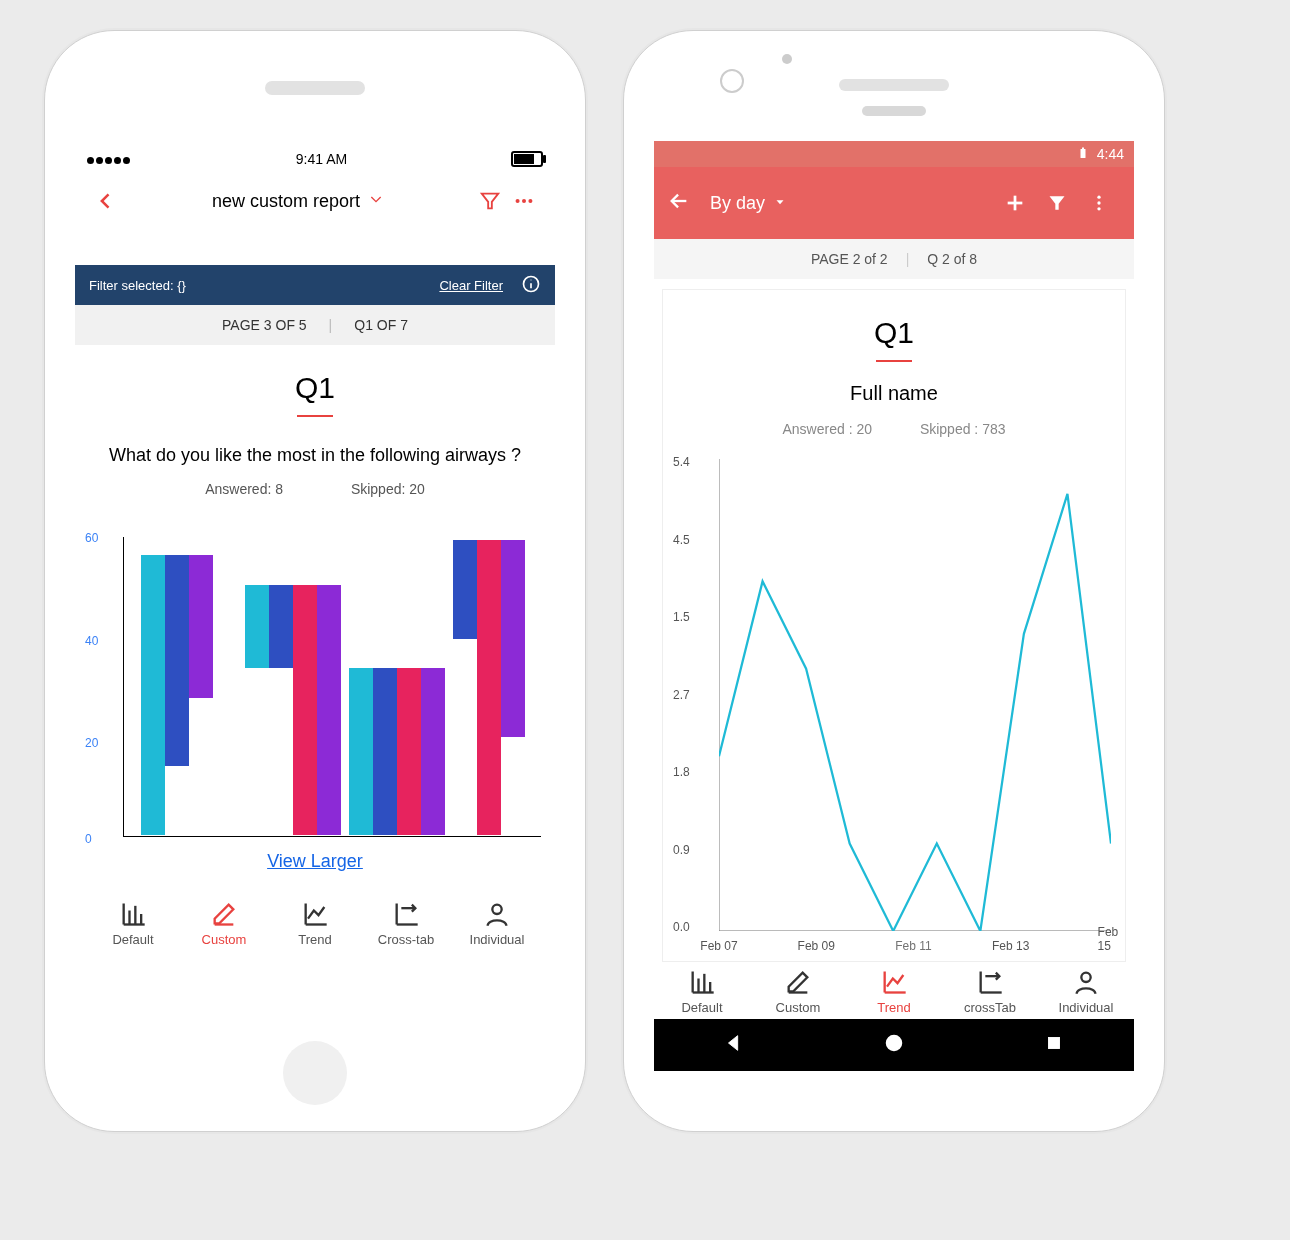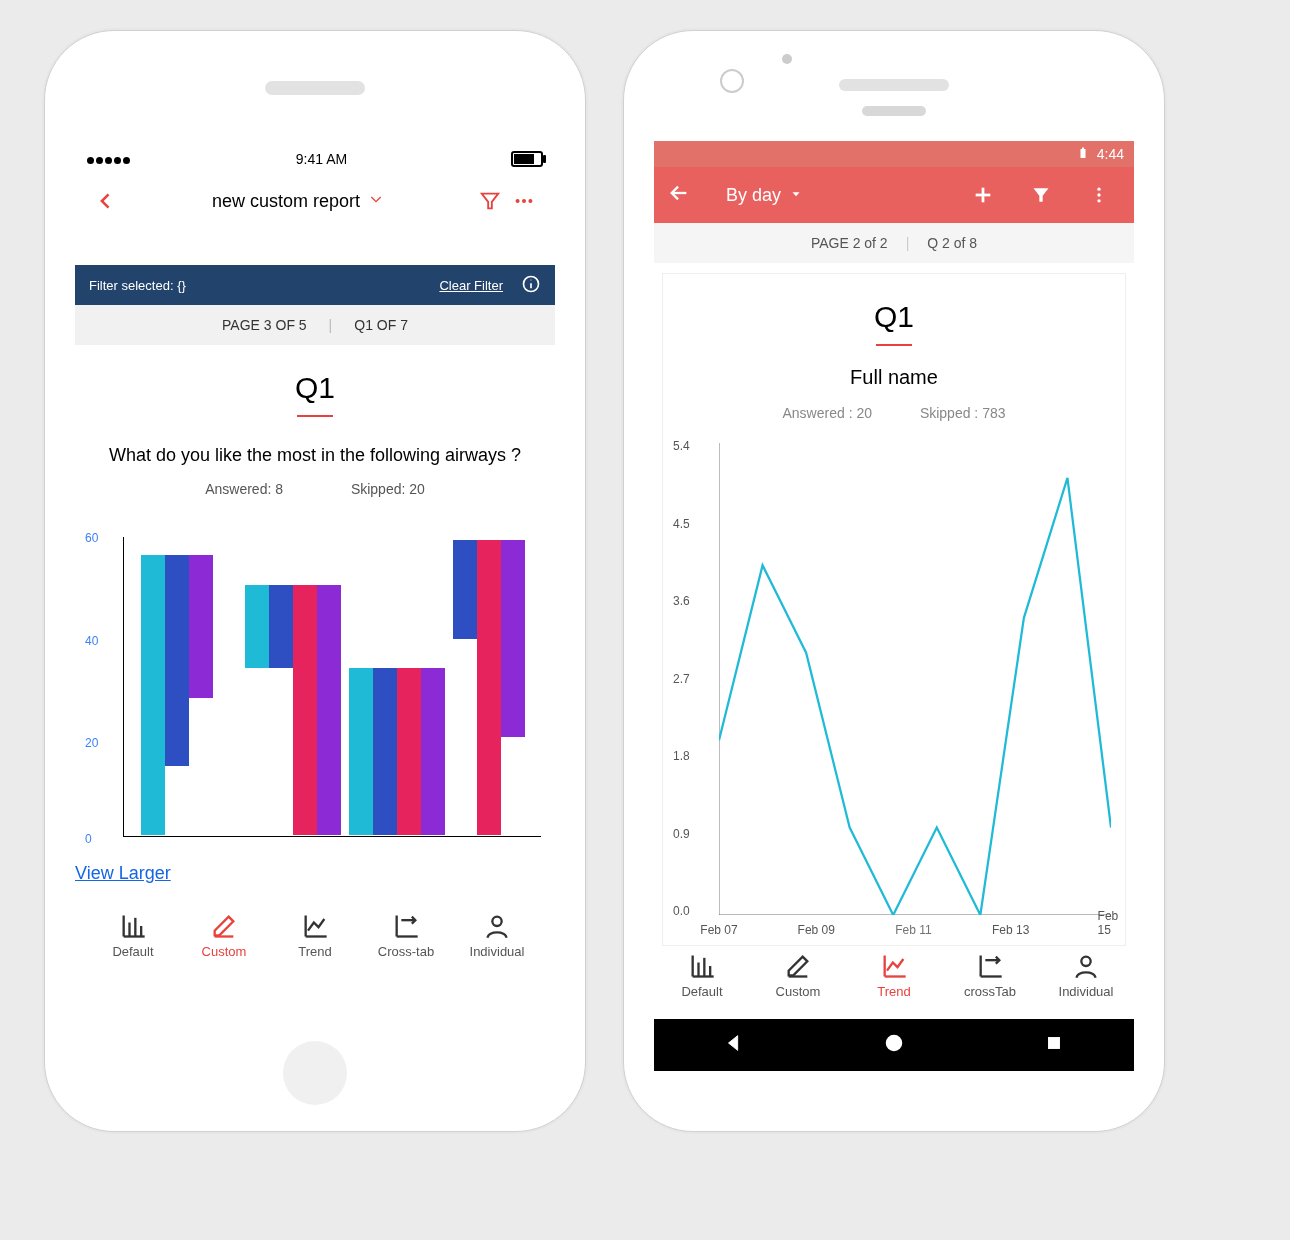--- a/index.html
+++ b/index.html
@@ -38,29 +38,29 @@
   .counts span{margin:0 32px;}
   .chart-wrap{margin:34px 10px 10px;position:relative;height:310px;}
   .yaxis div{position:absolute;left:0;font-size:12px;color:#3b82f6;}
   .chart-plot{position:absolute;left:38px;right:4px;top:6px;bottom:4px;border-left:1px solid #000;border-bottom:1px solid #000;}
   .bgroup{position:absolute;bottom:1px;display:flex;gap:0;}
   .bar{width:24px;}
   .c1{background:#1FBAD6;}
   .c2{background:#2E4FC1;}
   .c3{background:#E7235E;}
   .c4{background:#8C2AD6;}
-  .viewlarger{margin-top:22px;}
+  .viewlarger{text-align:center;margin-top:10px;}
   .viewlarger a{color:#1565E6;font-size:18px;text-decoration:underline;}
   .tabbar{display:flex;justify-content:space-between;padding:0 16px;margin-top:28px;}
   .tab{display:flex;flex-direction:column;align-items:center;width:84px;font-size:13px;color:#555;gap:4px;}
   .tab.active{color:#E8423F;}
   .tab svg{width:28px;height:28px;}
   
   .and-status{background:#E27169;height:26px;display:flex;align-items:center;justify-content:flex-end;padding:0 10px;color:#fff;font-size:14px;gap:8px;}
-  .and-appbar{background:#E8615F;height:48px;display:flex;align-items:center;color:#fff;padding:4px 14px;gap:16px;}
+  .and-appbar{background:#E8615F;height:48px;display:flex;align-items:center;color:#fff;padding:12px 14px;}
   .and-appbar .ttl{flex:1;font-size:18px;display:flex;align-items:center;margin-left:20px;gap:8px;}
   .and-appbar .act{width:42px;display:flex;justify-content:center;}
   .and-pager{background:#F5F5F5;height:40px;display:flex;align-items:center;justify-content:center;font-size:14px;color:#555;}
   .and-pager .sep{margin:0 18px;color:#ccc;}
   .and-card{margin:10px 8px 0;background:#fff;border:1px solid #eee;}
   .and-counts{text-align:center;font-size:14px;color:#888;margin-top:8px;}
   .and-counts span{margin:0 22px;}
   .and-chart{position:relative;height:500px;margin:18px 10px 6px;}
   .and-yaxis div{position:absolute;left:0;font-size:12px;color:#555;}
   .and-plot{position:absolute;left:46px;right:4px;top:4px;bottom:24px;}
@@ -293,21 +293,21 @@
       <div class="qtxt" style="font-size:20px;margin-top:18px;">Full name</div>
       <div class="and-counts">
         <span>Answered : 20</span>
         <span>Skipped : 783</span>
       </div>
 
       <div class="and-chart">
         <div class="and-yaxis" id="andY">
               <div style="top: 0%;">5.4</div>
               <div style="top: 15.5%;">4.5</div>
-              <div style="top: 31%;">3.6</div>
+              <div style="top: 31%;">1.5</div>
               <div style="top: 46.5%;">2.7</div>
               <div style="top: 62%;">1.8</div>
               <div style="top: 77.5%;">0.9</div>
               <div style="top: 93%;">0.0</div>
             </div>
         <div class="and-plot" id="andPlot">
           <svg id="lineSvg" width="100%" height="100%" viewBox="0 0 400 470" preserveAspectRatio="none">
                 <line x1="0" y1="470" x2="400" y2="470" stroke="#777" stroke-width="1"></line>
                 <line x1="0" y1="0" x2="0" y2="470" stroke="#777" stroke-width="1"></line>
                 <polyline points="0,295.9259259259259 44.44444444444444,121.85185185185185 88.88888888888889,208.8888888888889 133.33333333333331,382.96296296296293 177.77777777777777,470 222.22222222222223,382.96296296296293 266.66666666666663,470 311.11111111111114,174.07407407407413 355.55555555555554,34.81481481481484 400,382.96296296296293" fill="none" stroke="#1FBAD6" stroke-width="2.3"></polyline>

